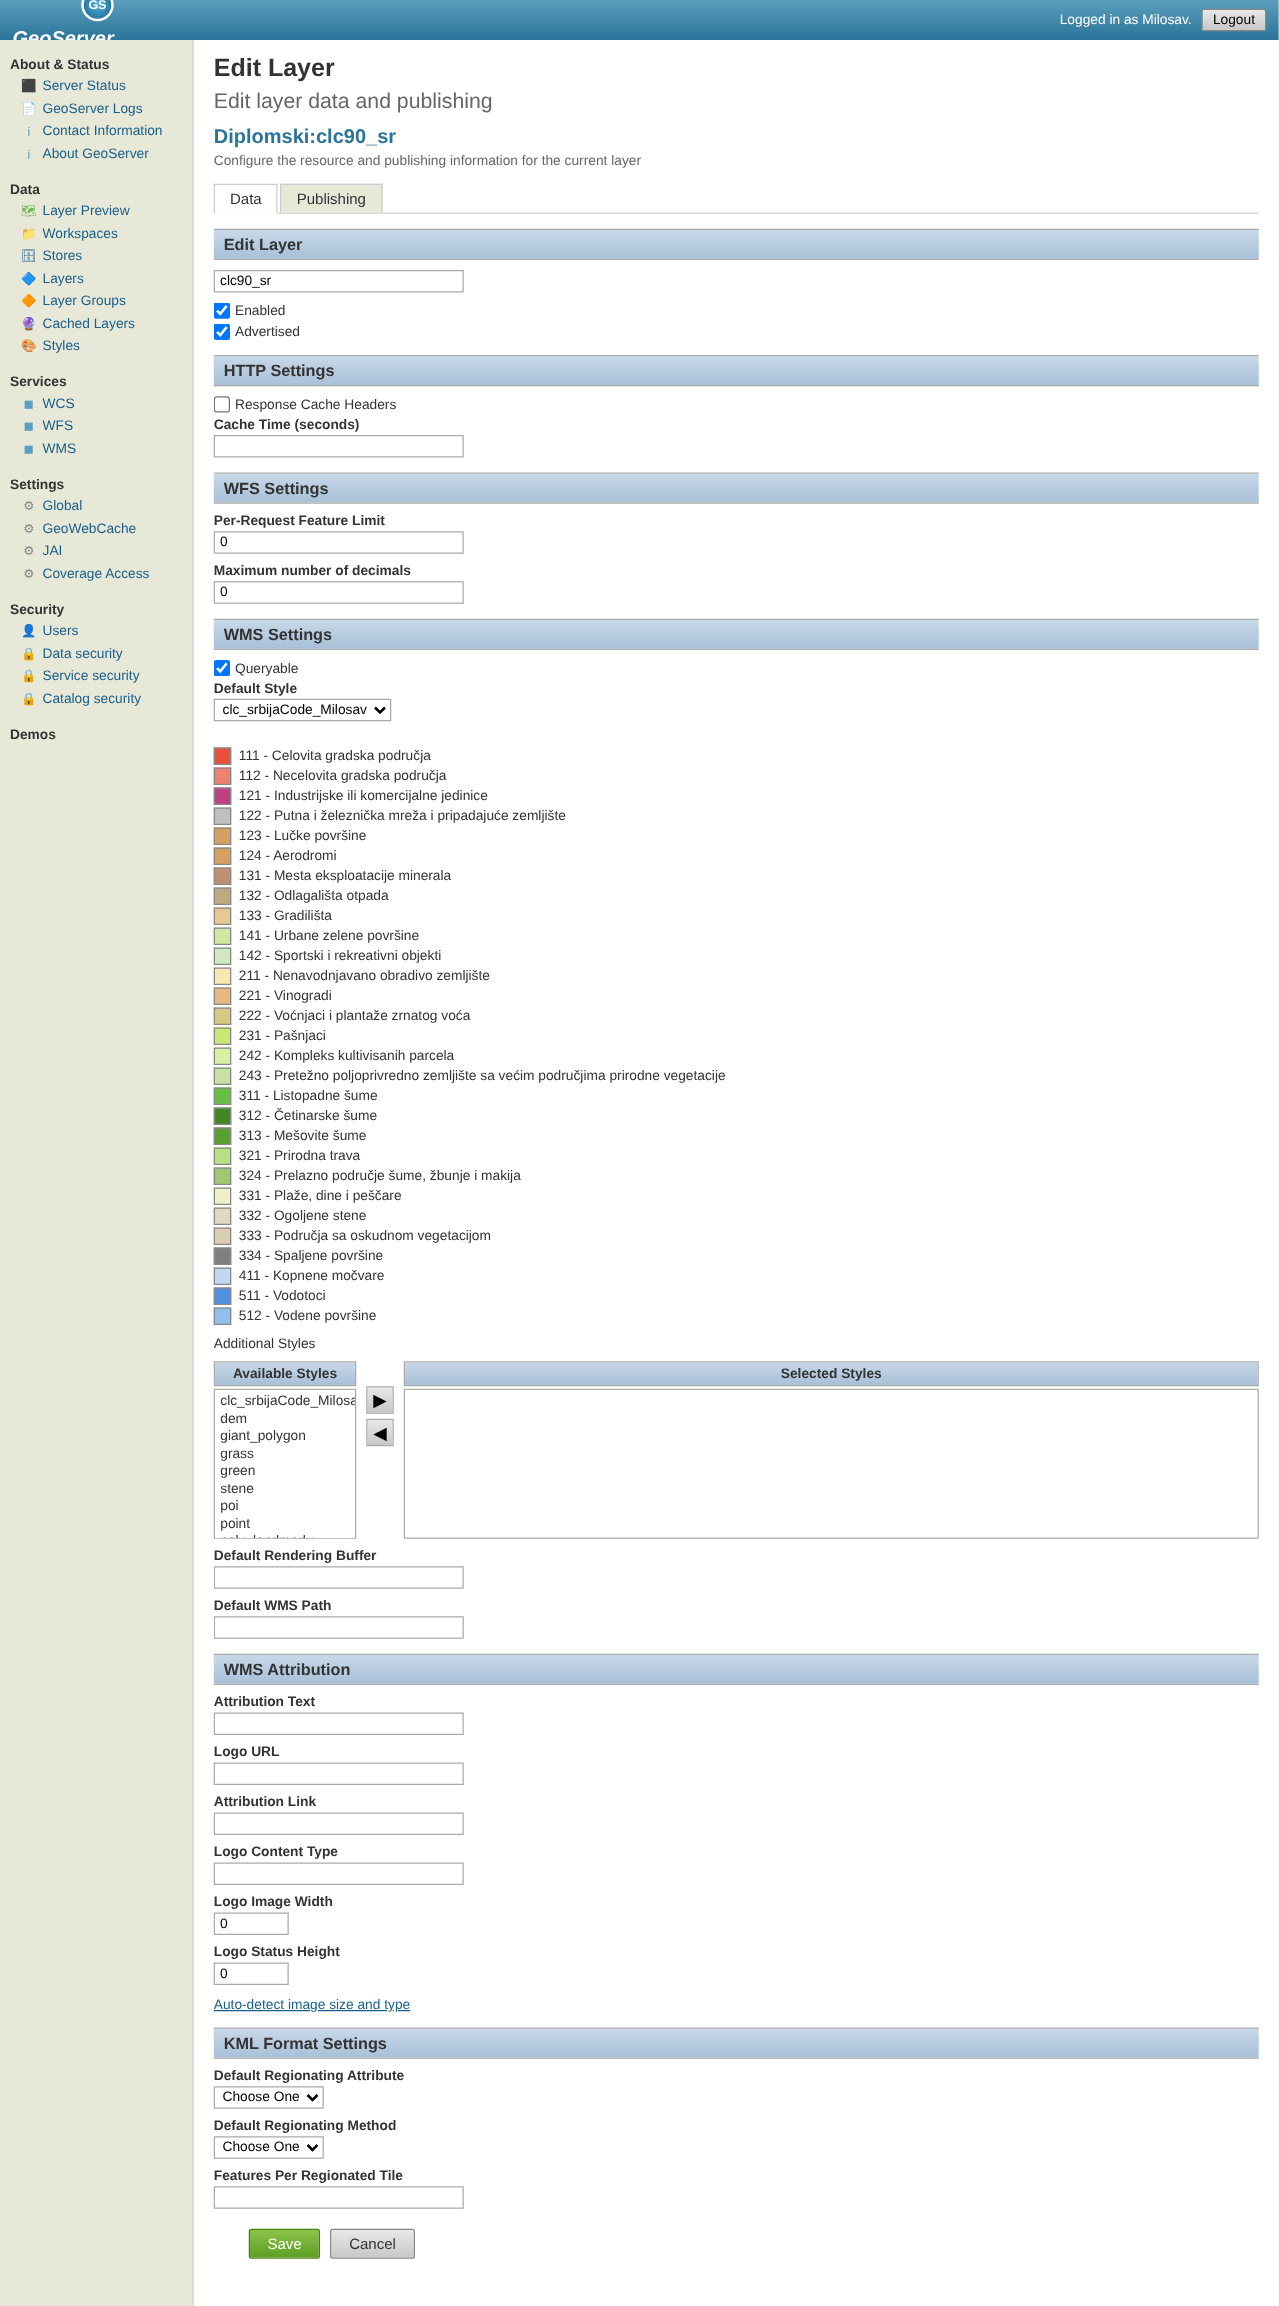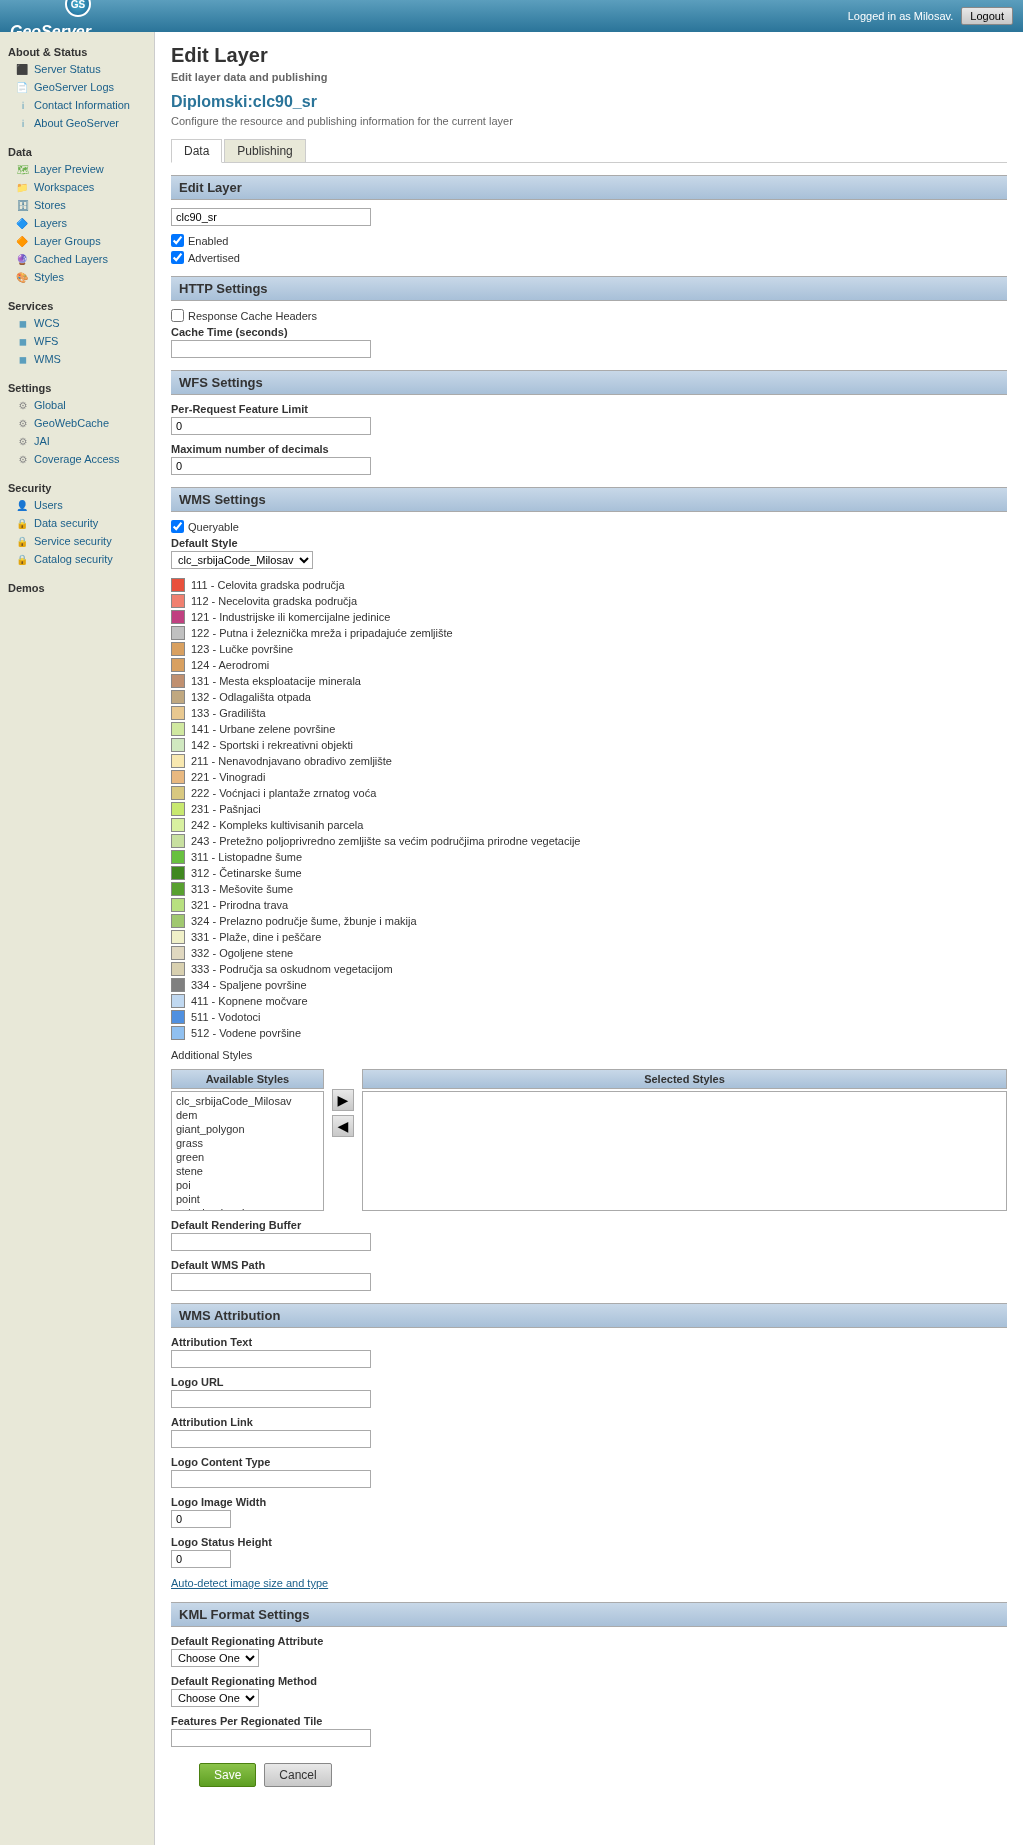--- a/index.html
+++ b/index.html
@@ -78,24 +78,23 @@
     }
     
     
     .page-title {
       font-size: 20px;
       font-weight: bold;
       color: #333;
       margin-bottom: 4px;
     }
     .page-subtitle {
-      font-size: 11px;
+      font-size: 17px;
       color: #666;
       margin-bottom: 10px;
-      font-weight: bold;
     }
     .layer-name-heading {
       font-size: 16px;
       color: #2a7499;
       font-weight: bold;
       margin-bottom: 4px;
     }
     .layer-description {
       font-size: 11px;
       color: #666;
@@ -143,27 +142,27 @@
       background: white;
     }
     
     .name-input { width: 200px; }
     .wide-input { width: 200px; }
     
     .checkbox-row { display: flex; align-items: center; gap: 4px; margin-bottom: 4px; font-size: 11px; }
     .checkbox-row input[type=checkbox] { margin: 0; }
     
     
-    .legend-list { margin: 8px 0 8px 0; }
+    .legend-list { margin: 20px 0 8px 0; }
     .legend-item { display: flex; align-items: center; gap: 6px; font-size: 11px; padding: 1px 0; }
     .legend-color { width: 14px; height: 14px; border: 1px solid #888; flex-shrink: 0; }
     
     
     .styles-section { display: flex; gap: 8px; align-items: flex-start; margin: 8px 0; }
-    .styles-box { width: 153px; }
+    .styles-box { width: 114px; }
     .styles-box-title { font-size: 11px; font-weight: bold; margin-bottom: 2px; background: linear-gradient(to bottom, #c8d8e8, #a8c0d8); padding: 3px 6px; border: 1px solid #aaa; text-align: center; }
     .styles-list {
       border: 1px solid #aaa;
       height: 120px;
       overflow-y: scroll;
       background: white;
       padding: 2px;
     }
     .styles-list-item { font-size: 11px; padding: 1px 2px; cursor: pointer; }
     .styles-buttons { display: flex; flex-direction: column; gap: 4px; justify-content: center; padding-top: 20px; }

